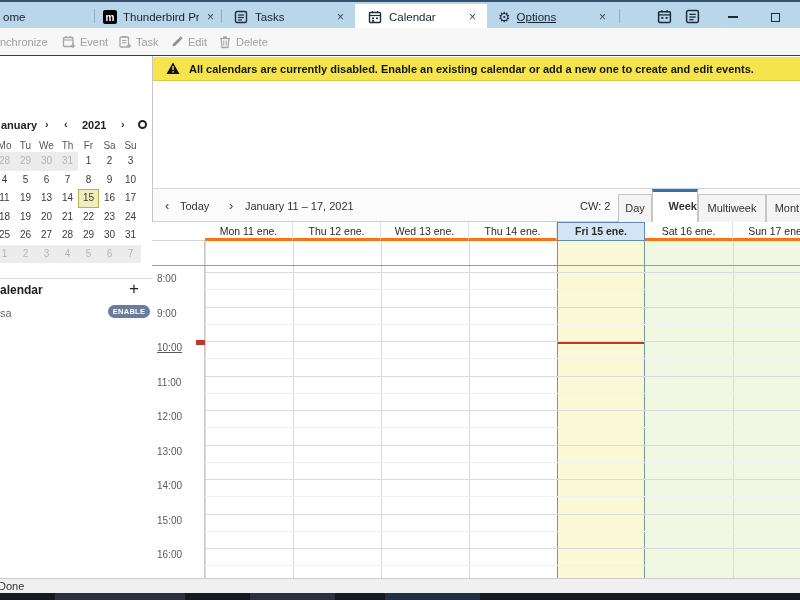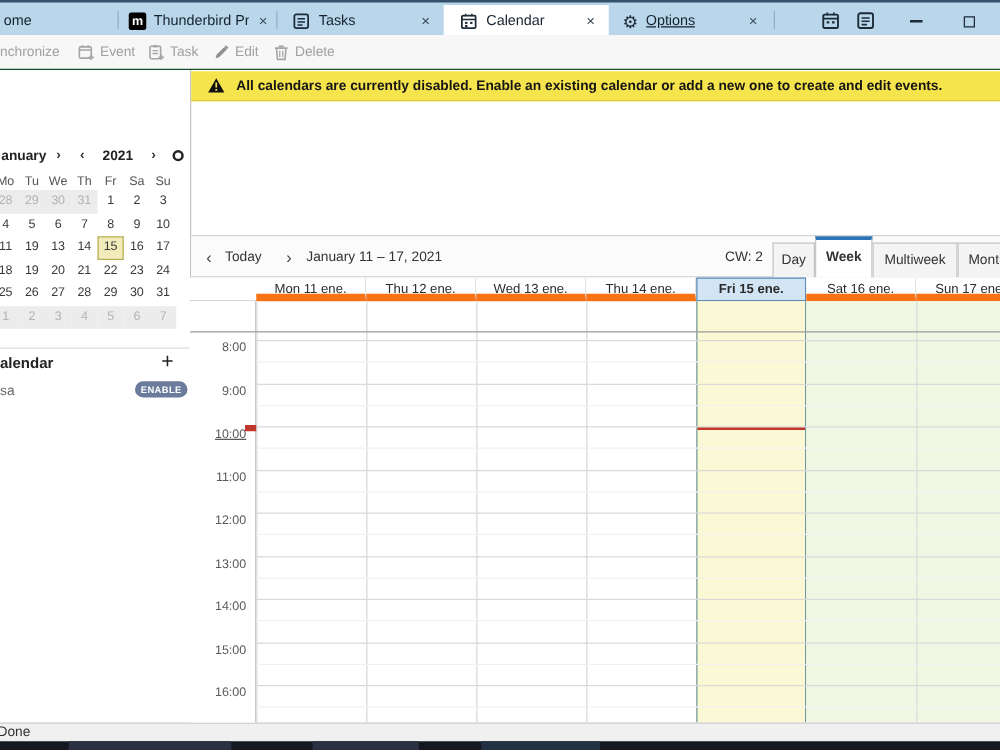--- a/index.html
+++ b/index.html
@@ -62,33 +62,33 @@
   .col-h { position:absolute; top:4px; font-size:11px; color:#222; }
   .col-line { position:absolute; top:2px; width:1px; height:17px; background:#e3e3e3; }
 
   
   #navbar { position:absolute; left:153px; top:188px; width:647px; height:34px; background:#fbfbfb; border-top:1px solid #d4d4d4; border-bottom:1px solid #cfcfcf; }
   .nav-arrow { position:absolute; top:9px; font-size:13px; color:#444; }
   #nav-today { position:absolute; left:27px; top:11px; font-size:11px; color:#333; }
   #nav-title { position:absolute; left:92px; top:11px; font-size:11px; color:#333; }
   #nav-cw { position:absolute; left:427px; top:11px; font-size:11px; color:#333; }
   .view-tab { position:absolute; top:5px; height:28px; background:#f4f4f4; border:1px solid #c6c6c6; border-bottom:none; text-align:center; font-size:11px; color:#333; line-height:26px; }
-  .view-tab.active { top:0; height:33px; background:#fff; font-weight:bold; border-top:3px solid #2b74b8; line-height:29px; }
-
-  
-  .dayhead { position:absolute; top:222px; height:19px; background:#fff; border-bottom:6px solid #f97316; border-right:1px solid #e3e3e3; text-align:center; font-size:10.5px; color:#2b2b2b; line-height:18px; }
+  .view-tab.active { top:0; height:33px; background:#fff; font-weight:bold; border-top:3px solid #2b74b8; line-height:29px;text-align:right; }
+
+  
+  .dayhead { position:absolute; top:222px; height:19px; background:#fff; border-bottom:3px solid #f97316; border-right:1px solid #e3e3e3; text-align:center; font-size:10.5px; color:#2b2b2b; line-height:18px; }
   .dayhead.selected { background:#d3e5f4; border:1px solid #5b8cb8; font-weight:bold; line-height:17px; }
   #dayhead-gutter { position:absolute; left:152px; top:222px; width:53px; height:19px; background:#fff; border-bottom:1px solid #d6d6d6; }
   .col-bg { position:absolute; top:241px; height:337px; }
   .col-bg.selected { background:#fbf8d5; border-left:1px solid #71989c; border-right:1px solid #71989c; }
   .col-bg.weekend { background:#f0f8e4; }
   .col-vline { position:absolute; top:241px; width:1px; height:337px; background:#d9d9d9; }
   #allday-sep { position:absolute; left:152px; top:265px; width:648px; height:1px; background:#9b9b9b; z-index:4; }
   #gutter { position:absolute; left:152px; top:241px; width:53px; height:337px; background:#fff; border-right:1px solid #c9c9c9; z-index:3; }
-  .hour-label { position:absolute; right:7px; width:40px; text-align:right; font-size:10px; color:#5a5a5a; }
+  .hour-label { position:absolute; right:7px; width:40px; text-align:left; font-size:10px; color:#5a5a5a; }
   .hour-line { position:absolute; left:205px; width:595px; height:1px; background:#dadada; z-index:2; }
   .half-line { position:absolute; left:205px; width:595px; height:1px; background:#f1f1f1; z-index:1; }
   #now-line { position:absolute; left:558px; top:342px; width:86px; height:2px; background:#c2372b; z-index:5; }
   #now-marker { position:absolute; left:196px; top:340px; width:9px; height:5px; background:#c2372b; z-index:6; }
 
   
   #statusbar { position:absolute; left:0; top:578px; width:800px; height:15px; background:#f0f0f0; border-top:1px solid #cdcdcd; }
   #statusbar span { position:absolute; left:-2px; top:1px; font-size:11px; color:#333; }
   #taskbar { position:absolute; left:0; top:593px; width:800px; height:7px; background:#141820; }
   .tb-patch { position:absolute; top:0; height:7px; }

